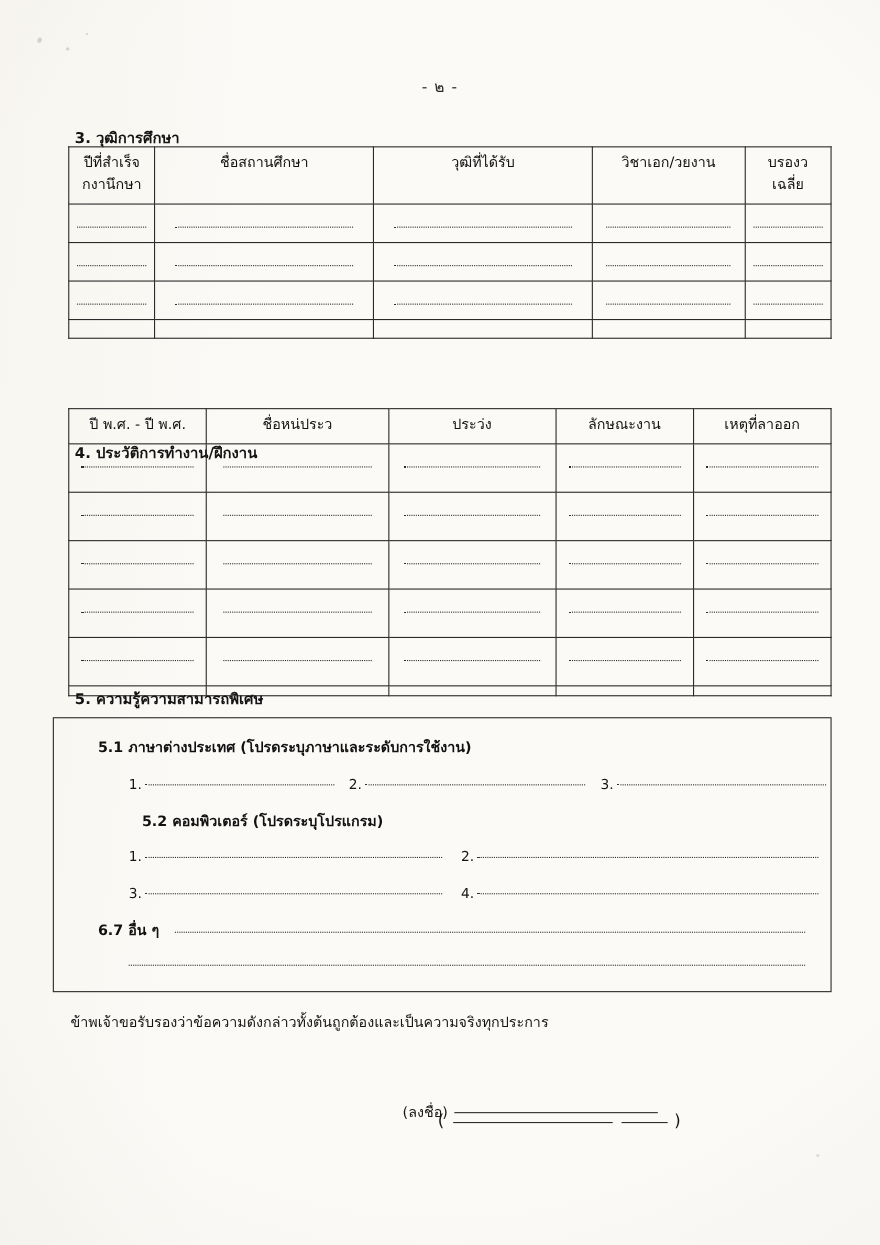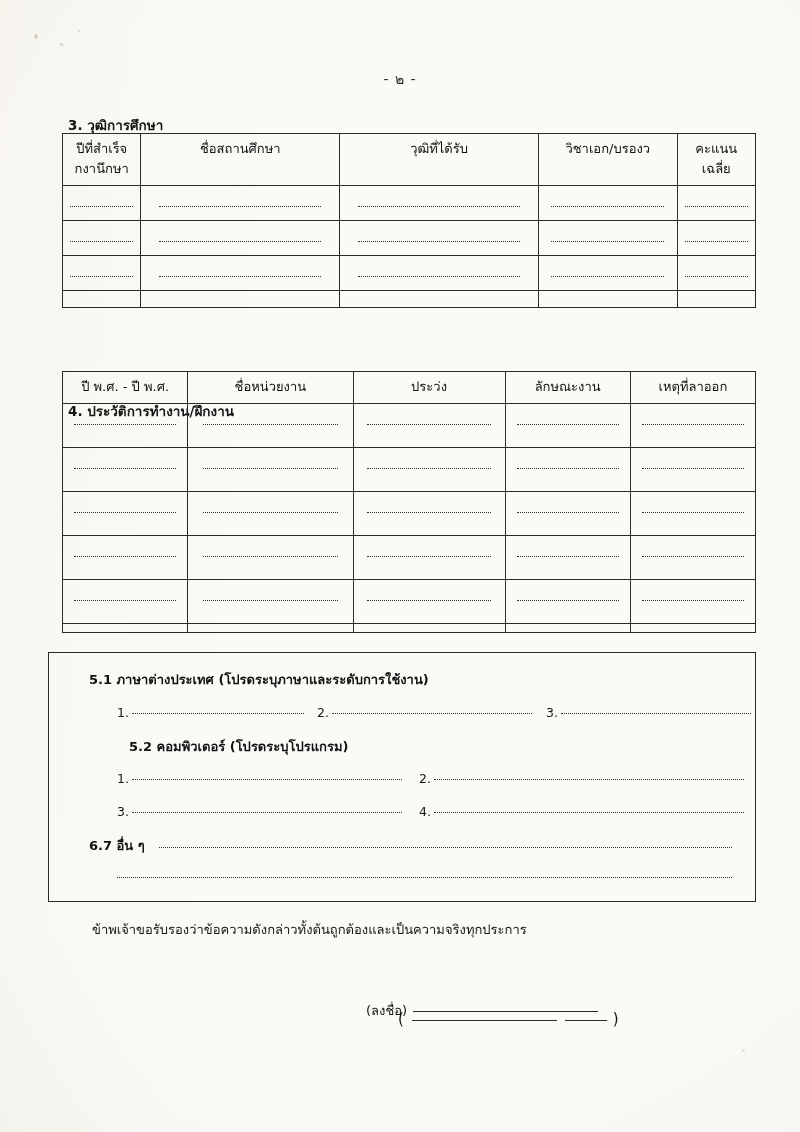--- a/index.html
+++ b/index.html
@@ -169,21 +169,21 @@
   }
   #other-rule-2 {
     position: absolute;
     left: 68px; top: 224px; width: 615px;
     border-bottom: 1.5px dotted #2e2e2e;
   }
 
   
   #certification-text {
     position: absolute;
-    left: 92px;
+    left: 64px;
     top: 919px;
     font-size: 13px;
     color: #141414;
     white-space: nowrap;
   }
   .sig-row {
     position: absolute;
     display: flex;
     align-items: baseline;
     font-size: 13px;
@@ -230,24 +230,24 @@
           <span class="th-stack">ปีที่สำเร็จ</span>
           <span class="th-stack">กงานึกษา</span>
         </th>
         <th style="width:29%">
           <span class="th-stack">ชื่อสถานศึกษา</span>
         </th>
         <th style="width:29%">
           <span class="th-stack">วุฒิที่ได้รับ</span>
         </th>
         <th style="width:20%">
-          <span class="th-stack">วิชาเอก/บรองว</span>
+          <span class="th-stack">วิชาเอก/วยงาน</span>
         </th>
         <th style="width:11%">
-          <span class="th-stack">คะแนน</span>
+          <span class="th-stack">บรองว</span>
           <span class="th-stack">เฉลี่ย</span>
         </th>
       </tr>
     </thead>
     <tbody>
       <tr>
         <td class="cell-dots">
             <span class="dots"></span>
           </td>
         <td class="cell-dots">
@@ -309,21 +309,21 @@
 
   <div class="section-heading" id="heading-4">4. ประวัติการทำงาน/ฝึกงาน</div>
 
   <table class="form-table" id="table-work">
     <thead>
       <tr>
         <th style="width:18%">
           <span class="th-stack">ปี พ.ศ. - ปี พ.ศ.</span>
         </th>
         <th style="width:24%">
-          <span class="th-stack">ชื่อหน่วยงาน</span>
+          <span class="th-stack">ชื่อหน่ประว</span>
         </th>
         <th style="width:22%">
           <span class="th-stack">ประว่ง</span>
         </th>
         <th style="width:18%">
           <span class="th-stack">ลักษณะงาน</span>
         </th>
         <th style="width:18%">
           <span class="th-stack">เหตุที่ลาออก</span>
         </th>
@@ -418,20 +418,21 @@
       <tr>
         <td class="cell-pad"></td>
         <td class="cell-pad"></td>
         <td class="cell-pad"></td>
         <td class="cell-pad"></td>
         <td class="cell-pad"></td>
       </tr>
     </tbody>
   </table>
 
+  <div class="section-heading" id="heading-5">5. ความรู้ความสามารถพิเศษ</div>
 
   <div id="skills-box">
 
     <div class="sub-heading" id="sub-5-1">5.1 ภาษาต่างประเทศ (โปรดระบุภาษาและระดับการใช้งาน)</div>
 
     <div class="num-line" id="lang-1">
       <span class="idx">1.</span>
       <span class="rule"></span>
     </div>
     <div class="num-line" id="lang-2">

